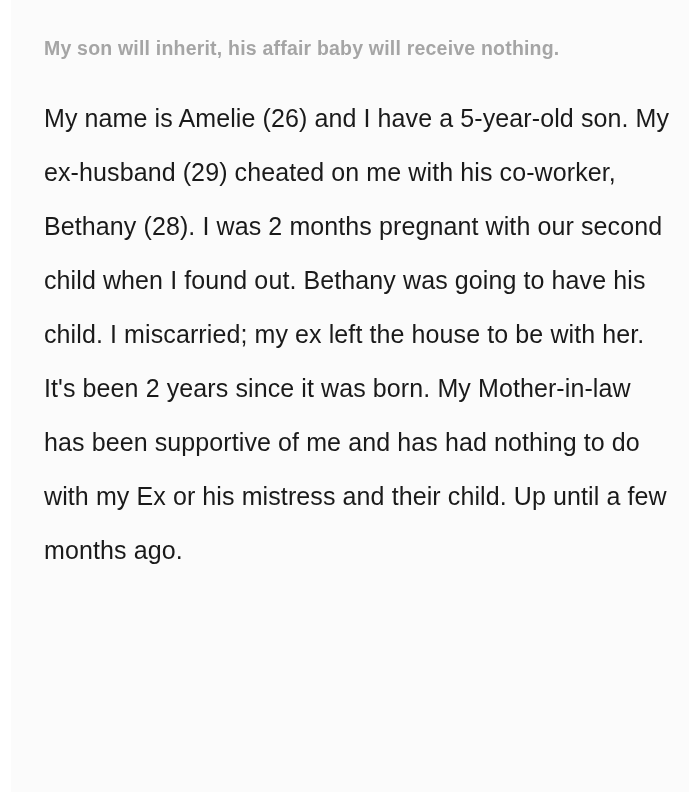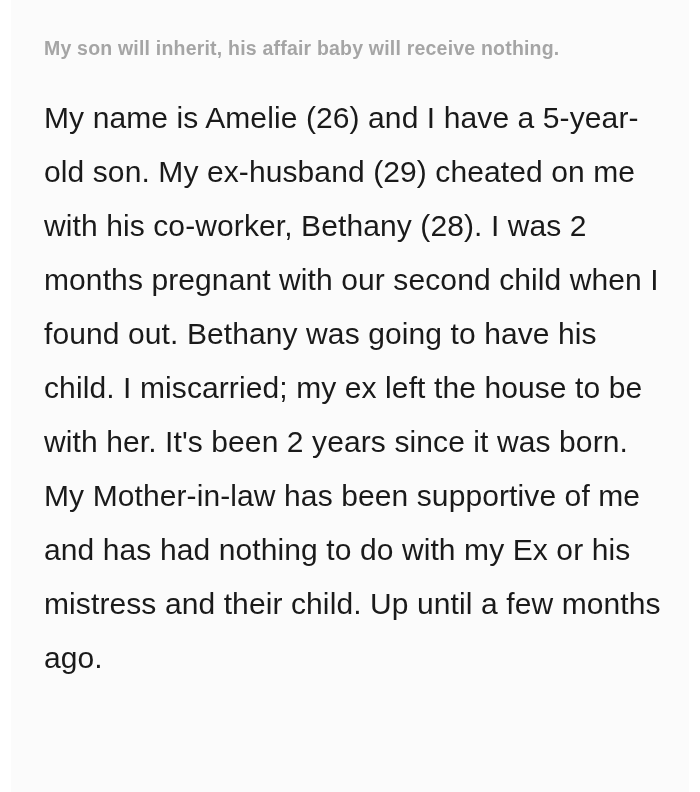--- a/index.html
+++ b/index.html
@@ -49,21 +49,21 @@
     font-size: 19.5px;
     font-weight: bold;
     line-height: 1.42;
     letter-spacing: 0.2px;
     color: #a5a5a5;
     max-width: 560px;
   }
   .article-body {
     margin: 0;
     padding-top: 28px;
-    font-size: 30px;
+    font-size: 25px;
     font-weight: 400;
     line-height: 54px;
     color: #1a1a1a;
     max-width: 628px;
     letter-spacing: 0.1px;
   }
 </style>
 </head>
 <body>
 

